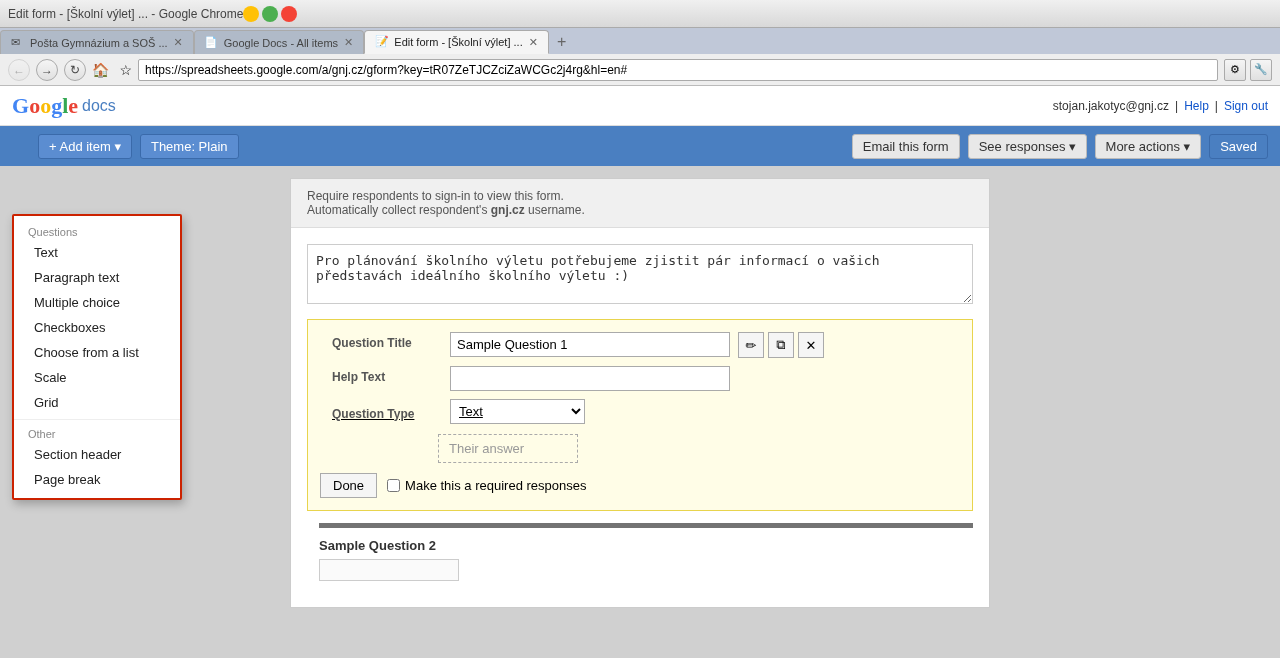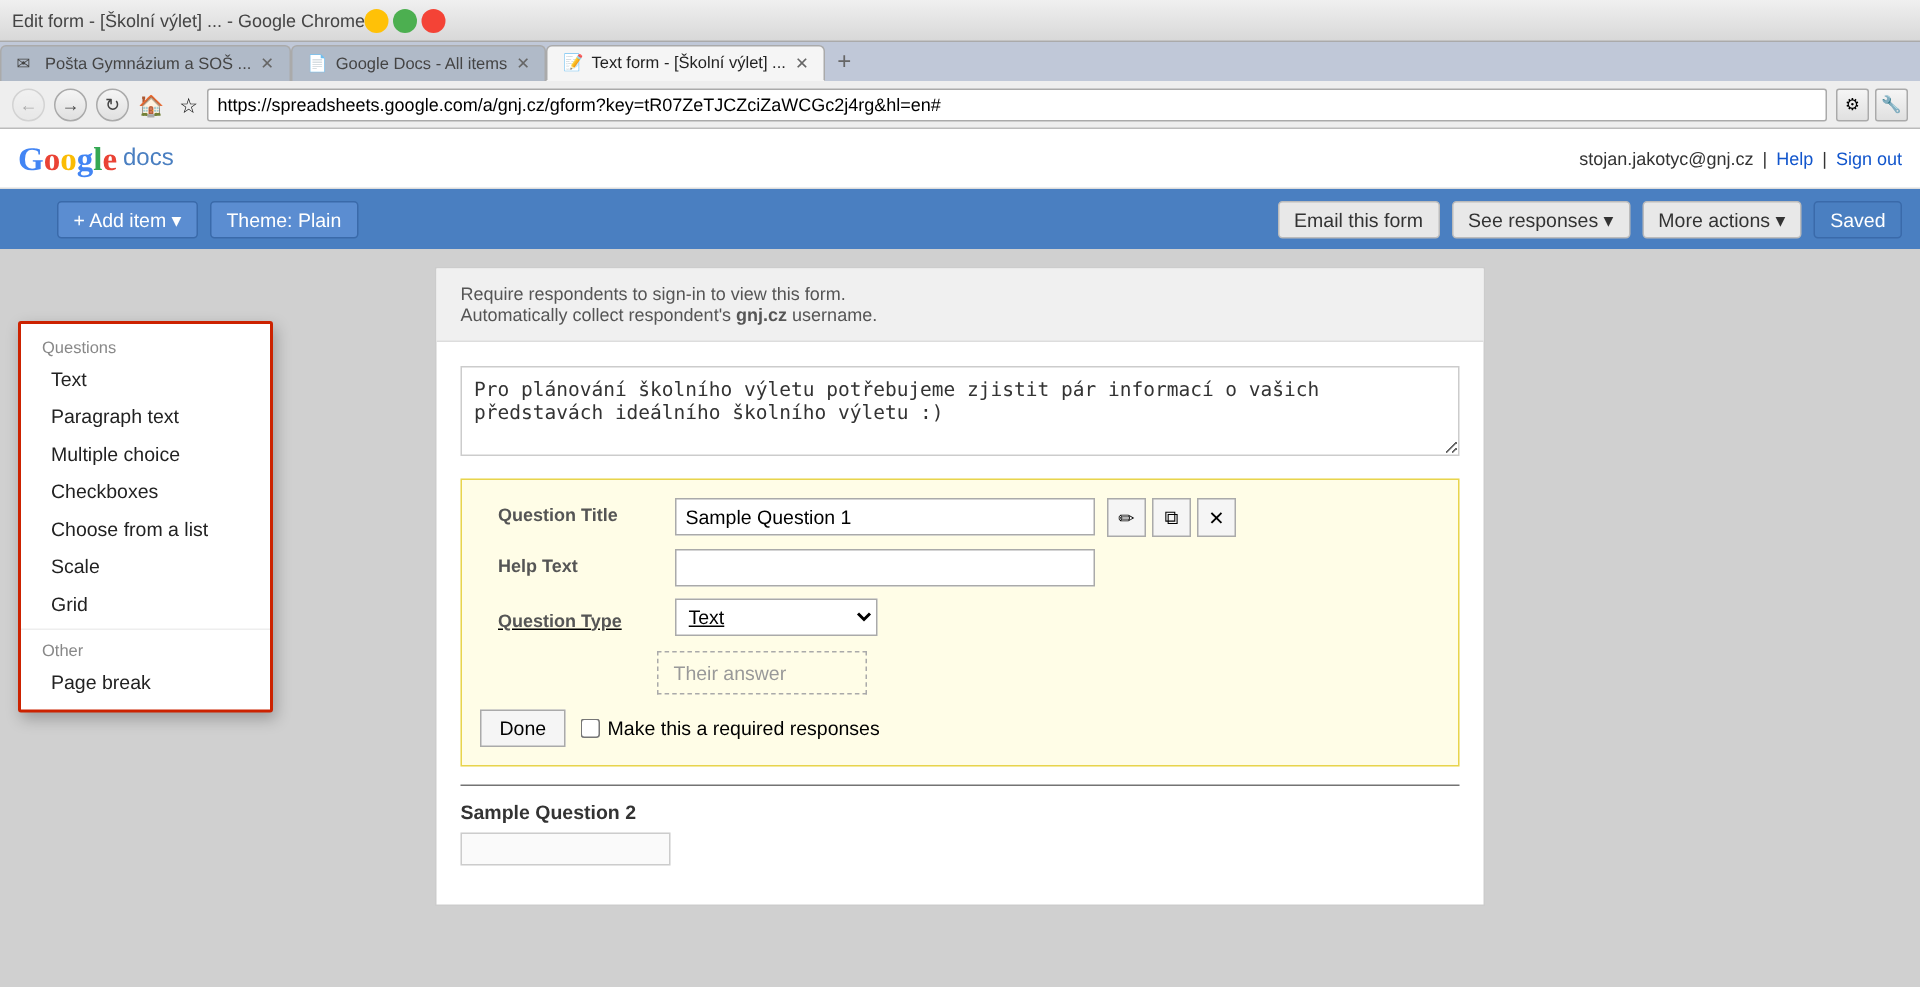--- a/index.html
+++ b/index.html
@@ -267,21 +267,22 @@
       background: #f5f5f5;
       padding: 4px 12px;
       cursor: pointer;
       font-size: 13px;
     }
     .required-checkbox { display: flex; align-items: center; gap: 5px; font-size: 13px; }
 
     
     .question-view {
       padding: 10px 0;
-      border-top: 1px solid #737373;
+      border-top: 5px solid #737373;
+      margin-left: 12px;
     }
     .question-view-title { font-size: 13px; color: #333; margin-bottom: 6px; font-weight: bold; }
     .answer-box {
       border: 1px solid #ccc;
       padding: 5px;
       width: 140px;
       height: 22px;
       background: #fafafa;
     }
 
@@ -353,21 +354,21 @@
       <span>Pošta Gymnázium a SOŠ ...</span>
       <span class="tab-close">✕</span>
     </div>
     <div class="tab inactive">
       <span class="tab-favicon">📄</span>
       <span>Google Docs - All items</span>
       <span class="tab-close">✕</span>
     </div>
     <div class="tab active">
       <span class="tab-favicon">📝</span>
-      <span>Text form - [Školní výlet] ...</span>
+      <span>Edit form - [Školní výlet] ...</span>
       <span class="tab-close">✕</span>
     </div>
     <button class="tab-new">+</button>
   </div>
 
   <div class="browser-addressbar">
     <div class="nav-btn disabled">←</div>
     <div class="nav-btn">→</div>
     <div class="nav-btn">↻</div>
     <span style="font-size:14px;">🏠</span>
@@ -412,20 +413,21 @@
     <div class="menu-section-label">Questions</div>
     <div class="menu-item">Text</div>
     <div class="menu-item">Paragraph text</div>
     <div class="menu-item">Multiple choice</div>
     <div class="menu-item">Checkboxes</div>
     <div class="menu-item">Choose from a list</div>
     <div class="menu-item">Scale</div>
     <div class="menu-item">Grid</div>
     <hr class="menu-divider">
     <div class="menu-section-label">Other</div>
+    <div class="menu-item">Section header</div>
     <div class="menu-item">Page break</div>
   </div>
 
   <div class="form-container">
 
     <div class="form-header">
       <div>Require respondents to sign-in to view this form.</div>
       <div>Automatically collect respondent's <strong>gnj.cz</strong> username.</div>
     </div>
 

